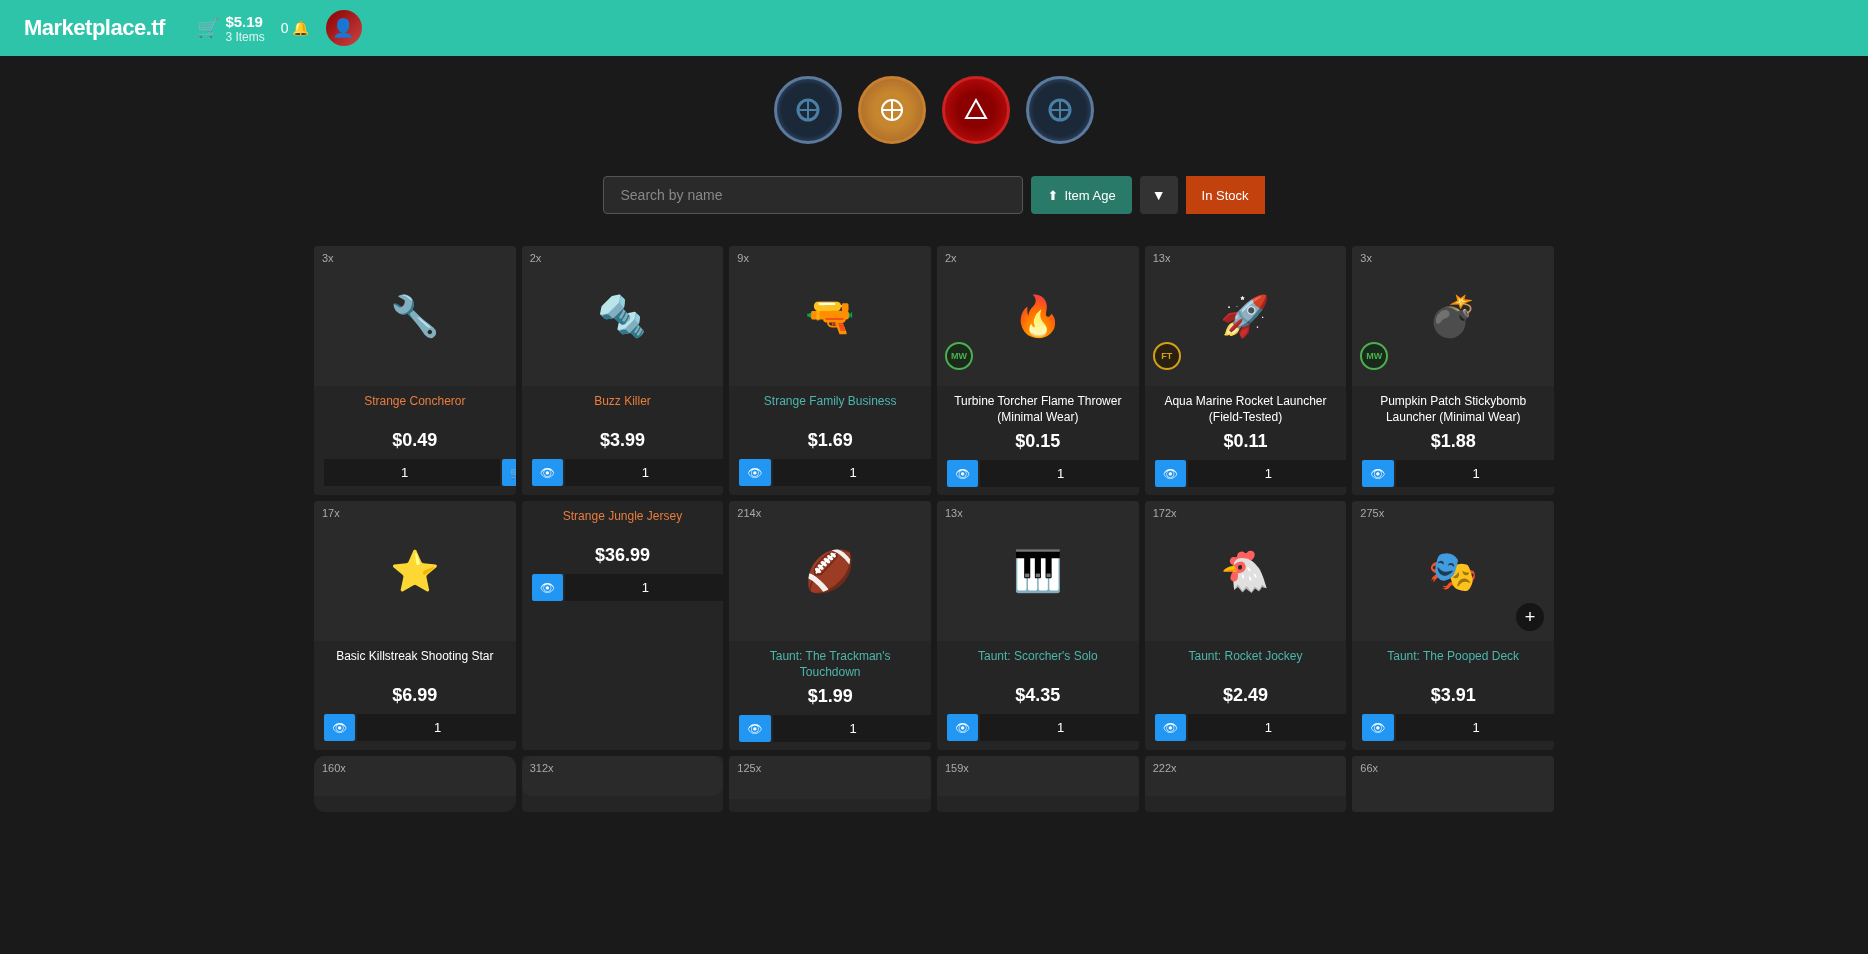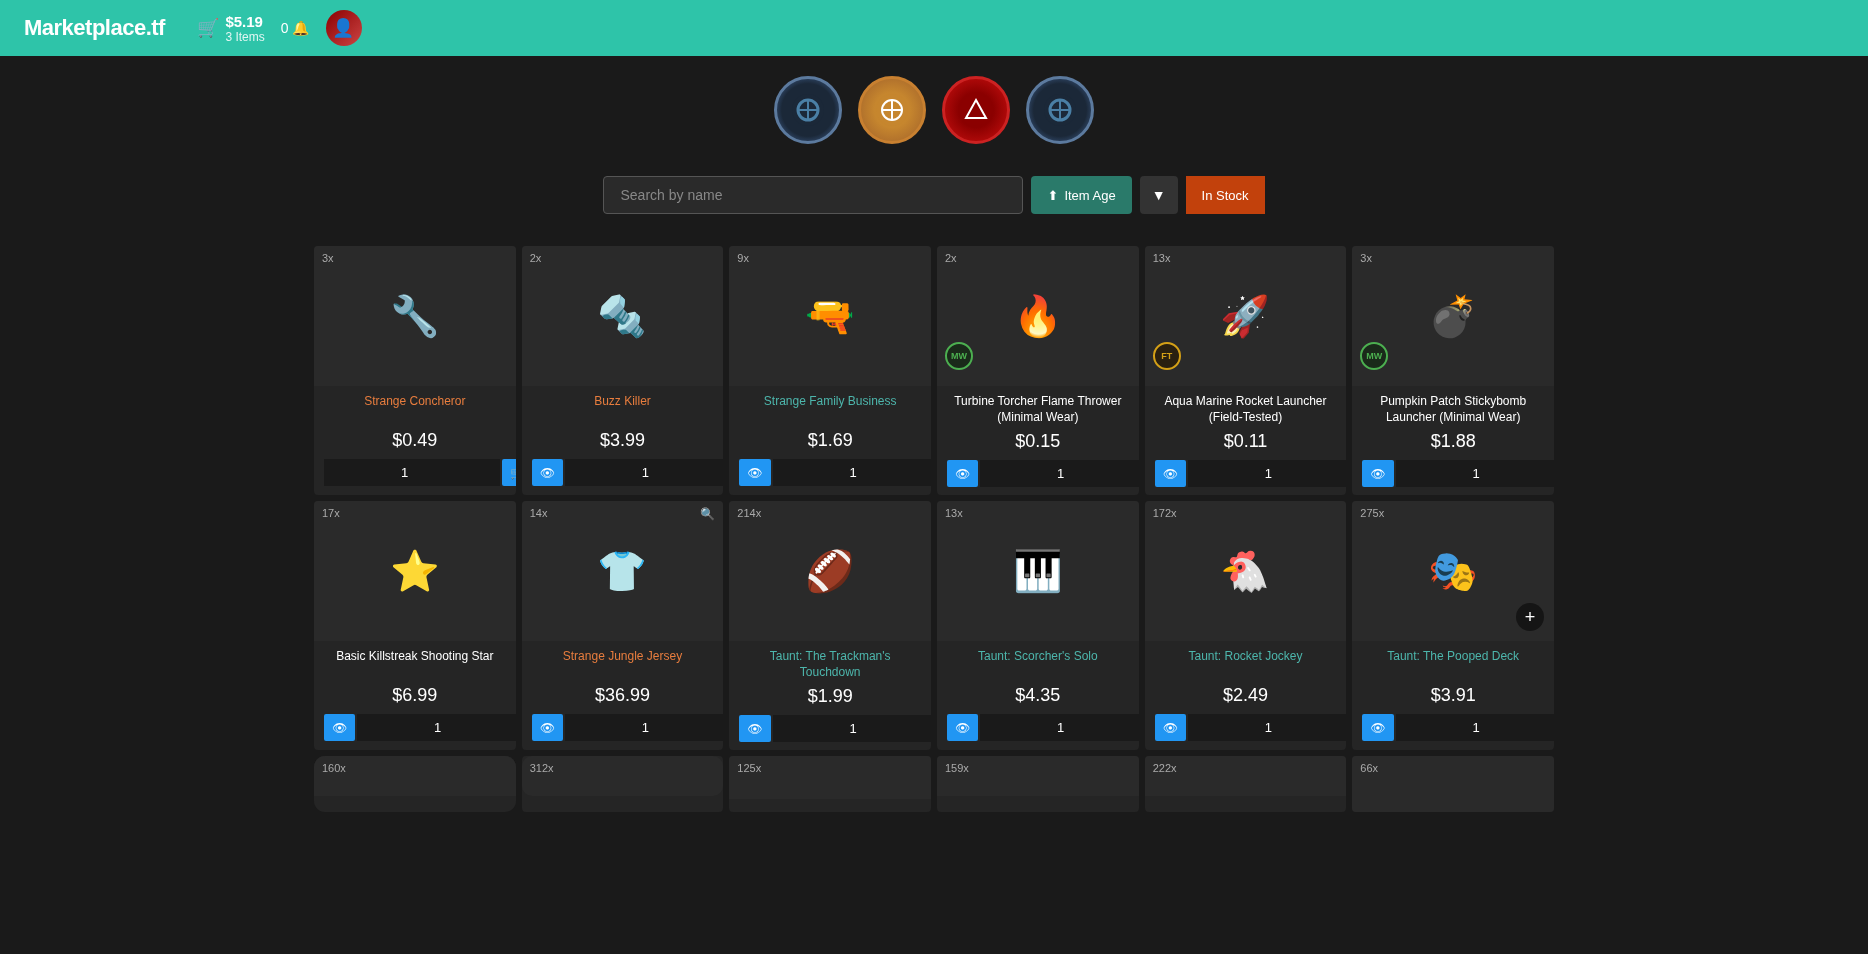--- a/index.html
+++ b/index.html
@@ -203,21 +203,21 @@
       text-align: center;
       margin-bottom: 6px;
       line-height: 1.3;
       min-height: 30px;
     }
     .item-name.orange { color: #e87d3e; }
     .item-name.teal { color: #4db6ac; }
     .item-name.white { color: #fff; }
     .item-price {
       font-size: 18px;
-      font-weight: normal;
+      font-weight: bold;
       color: #fff;
       text-align: center;
       margin-bottom: 8px;
     }
     .item-actions {
       display: flex;
       gap: 2px;
     }
     .qty-input {
       flex: 1;
@@ -433,25 +433,20 @@
         <div class="item-info">
           <div class="item-name white">Basic Killstreak Shooting Star</div>
           <div class="item-price">$6.99</div>
           <div class="item-actions">
             <button class="btn-view">👁</button>
             <input class="qty-input" type="number" value="1" style="">
           </div>
         </div>
       </div>
       <div class="item-card">
-        <div class="item-image-area">
-          <span class="item-count">14x</span>
-          <span class="search-icon-badge">🔍</span>
-          <div class="item-img-placeholder">👕</div>
-        </div>
         <div class="item-info">
           <div class="item-name orange">Strange Jungle Jersey</div>
           <div class="item-price">$36.99</div>
           <div class="item-actions">
             <button class="btn-view">👁</button>
             <input class="qty-input" type="number" value="1" style="">
           </div>
         </div>
       </div>
       <div class="item-card">

